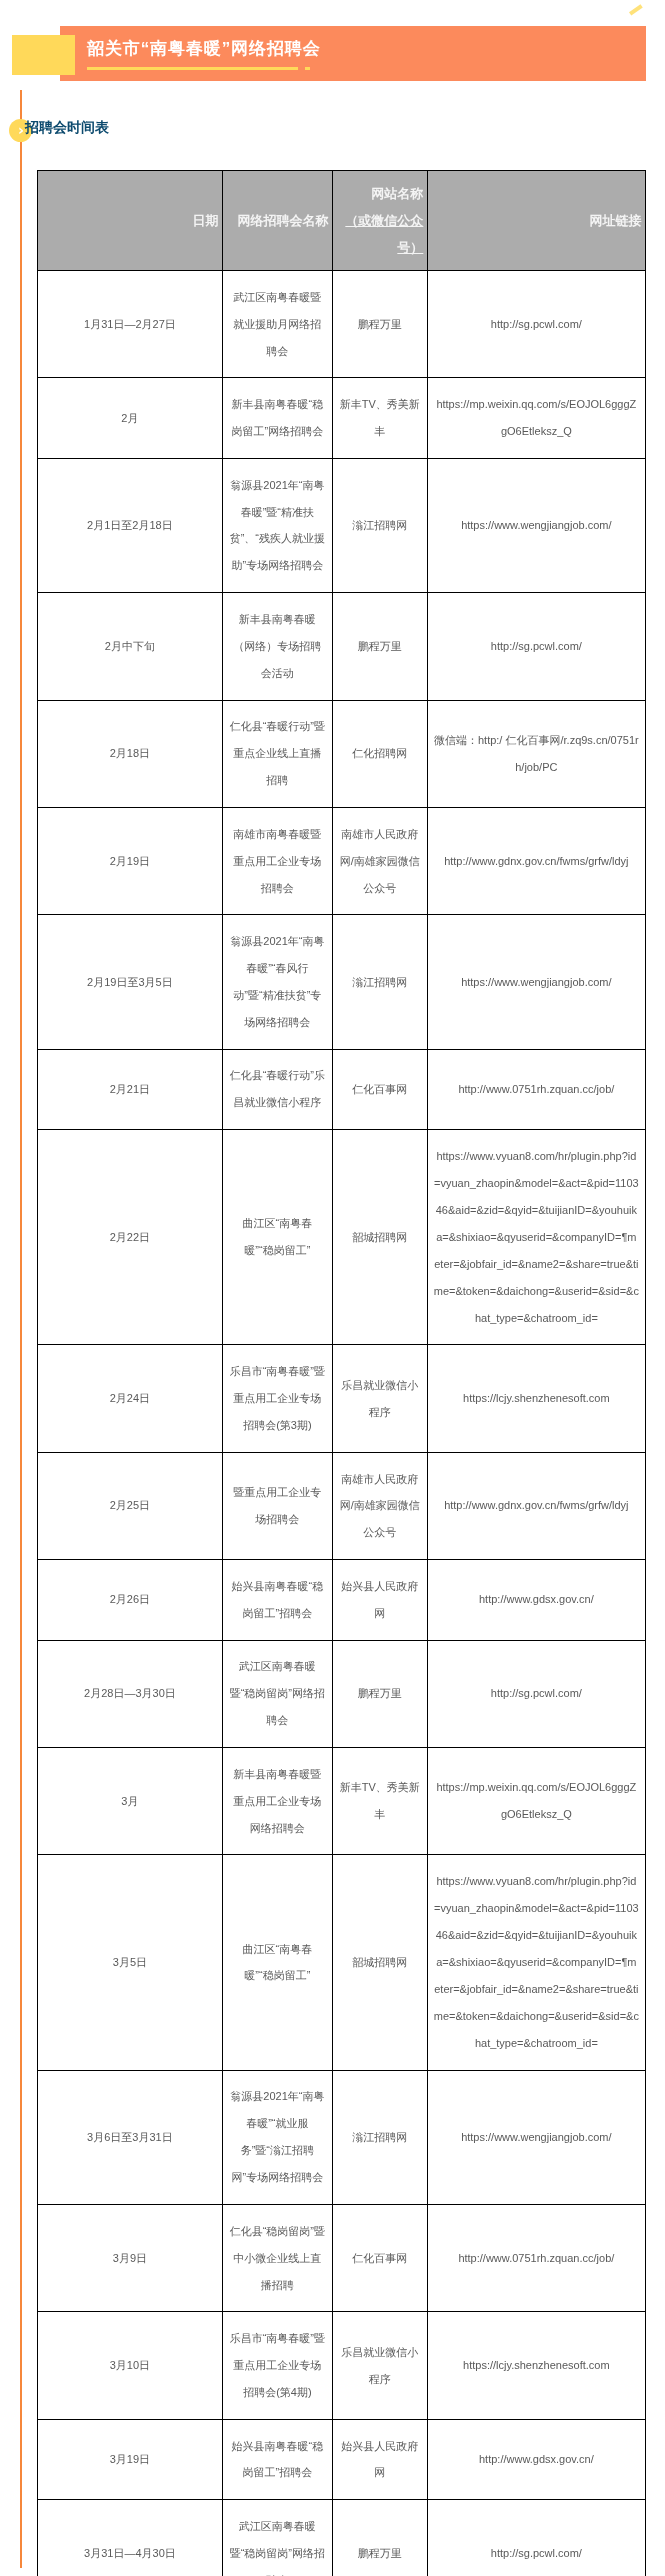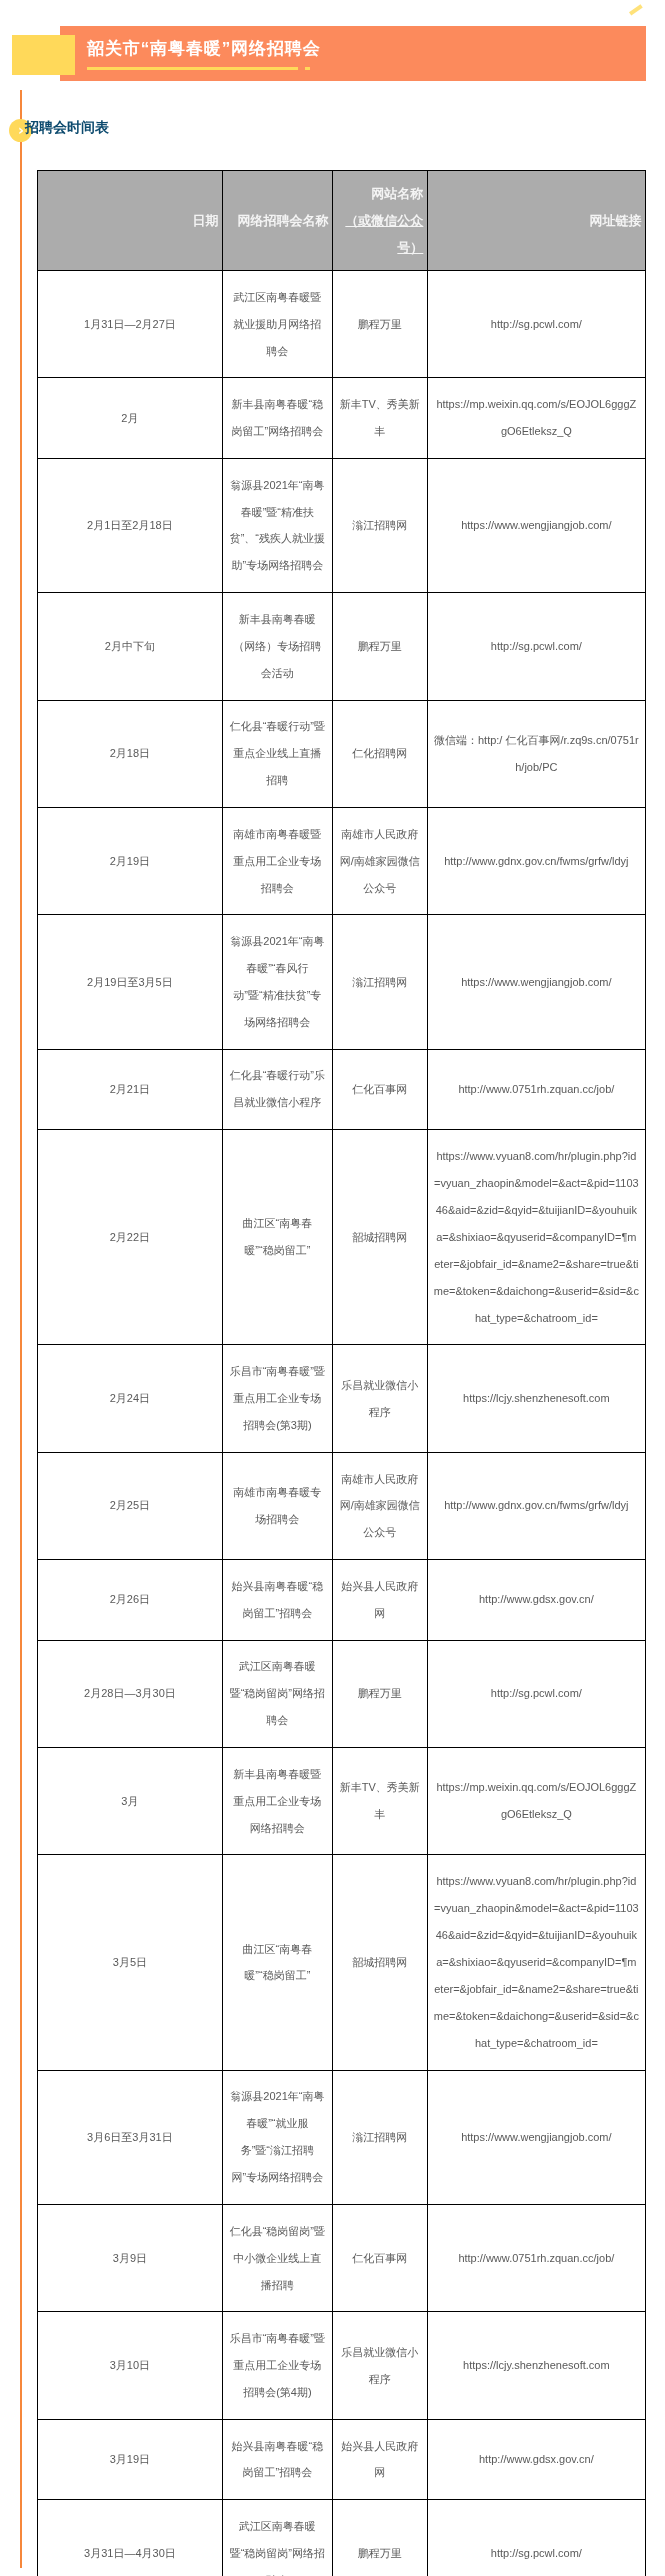--- a/index.html
+++ b/index.html
@@ -161,21 +161,21 @@
         <td>https://www.vyuan8.com/hr/plugin.php?id=vyuan_zhaopin&amp;model=&amp;act=&amp;pid=110346&amp;aid=&amp;zid=&amp;qyid=&amp;tuijianID=&amp;youhuika=&amp;shixiao=&amp;qyuserid=&amp;companyID=¶meter=&amp;jobfair_id=&amp;name2=&amp;share=true&amp;time=&amp;token=&amp;daichong=&amp;userid=&amp;sid=&amp;chat_type=&amp;chatroom_id=</td>
       </tr>
       <tr>
         <td>2月24日</td>
         <td>乐昌市“南粤春暖”暨重点用工企业专场招聘会(第3期)</td>
         <td>乐昌就业微信小程序</td>
         <td>https://lcjy.shenzhenesoft.com</td>
       </tr>
       <tr>
         <td>2月25日</td>
-        <td>南雄市南粤春暖专场招聘会</td>
+        <td>暨重点用工企业专场招聘会</td>
         <td>南雄市人民政府网/南雄家园微信公众号</td>
         <td>http://www.gdnx.gov.cn/fwms/grfw/ldyj</td>
       </tr>
       <tr>
         <td>2月26日</td>
         <td>始兴县南粤春暖“稳岗留工”招聘会</td>
         <td>始兴县人民政府网</td>
         <td>http://www.gdsx.gov.cn/</td>
       </tr>
       <tr>

